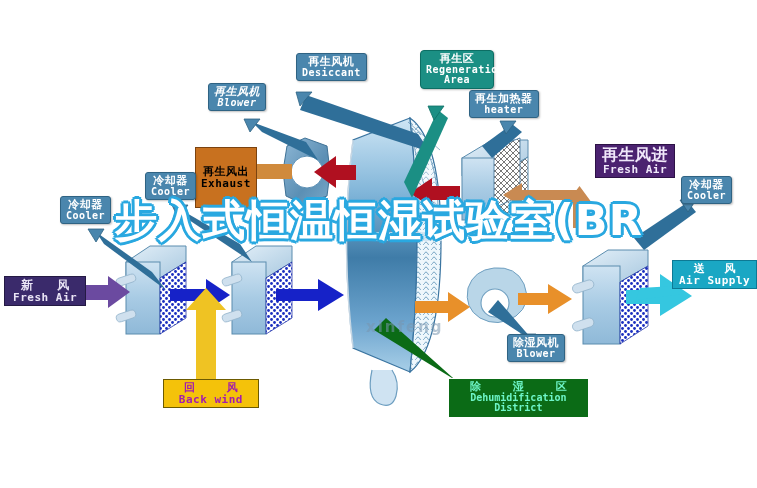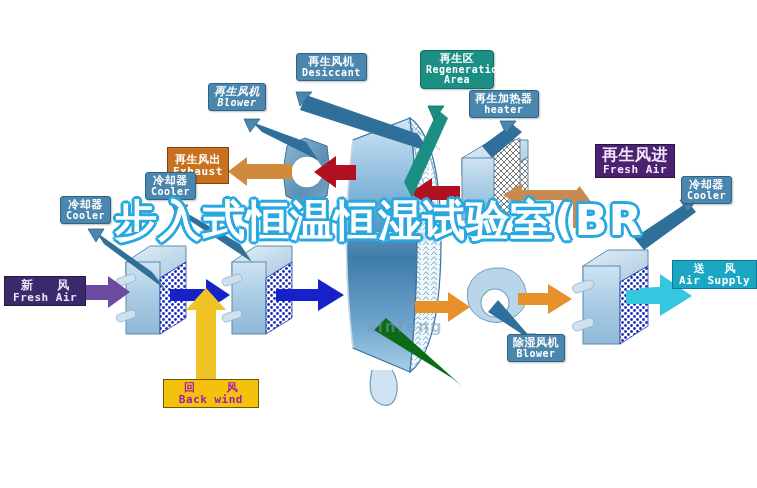--- a/index.html
+++ b/index.html
@@ -16,21 +16,21 @@
   .callout{background:#4a86ad;border:1px solid #2f6383;color:#ffffff;border-radius:3px;
            padding:2px 5px;box-shadow:1px 1px 2px rgba(0,0,0,.25);}
   .callout .cn{font-size:11px;}
   .callout .en{font-size:10px;}
 
   .callout-teal{background:#1b8f84;border:1px solid #0d6e64;color:#fff;border-radius:4px;
                 padding:2px 5px;box-shadow:1px 1px 2px rgba(0,0,0,.25);}
   .callout-teal .cn{font-size:11px;}
   .callout-teal .en{font-size:10px;}
 
-  .box-orange{background:#c8711f;border:1px solid #7b4310;color:#ffffff;padding:6px 5px;}
+  .box-orange{background:#c8711f;border:1px solid #7b4310;color:#000000;padding:18px 5px;margin-left:28px;}
   .box-orange .cn{font-size:11px;}
   .box-orange .en{font-size:11px;}
 
   .box-purple{background:#3a2a6b;border:1px solid #241a44;color:#e9e4f5;padding:2px 6px;}
   .box-purple .cn{font-size:12px;letter-spacing:10px;text-indent:10px;}
   .box-purple .en{font-size:11px;}
 
   .box-purple2{background:#4b2270;border:1px solid #2d1246;color:#f0e8fa;padding:2px 6px;}
   .box-purple2 .cn{font-size:16px;}
   .box-purple2 .en{font-size:11px;}
@@ -317,20 +317,24 @@
   <div class="lbl box-yellow" style="left:163px;top:379px;">
     <span class="cn">回 风</span>
     <span class="en">Back wind</span>
   </div>
 
   <div class="lbl callout" style="left:507px;top:334px;">
     <span class="cn">除湿风机</span>
     <span class="en">Blower</span>
   </div>
 
+  <div class="lbl box-green" style="left:448px;top:378px;">
+    <span class="cn">除 湿 区</span>
+    <span class="en" style="white-space:normal;width:120px;display:inline-block;">Dehumidification District</span>
+  </div>
 
   <div class="lbl box-teal" style="left:672px;top:260px;">
     <span class="cn">送 风</span>
     <span class="en">Air Supply</span>
   </div>
 
   <div id="overlay">
     <span>步入式恒温恒湿试验室(BR</span>
   </div>
 

